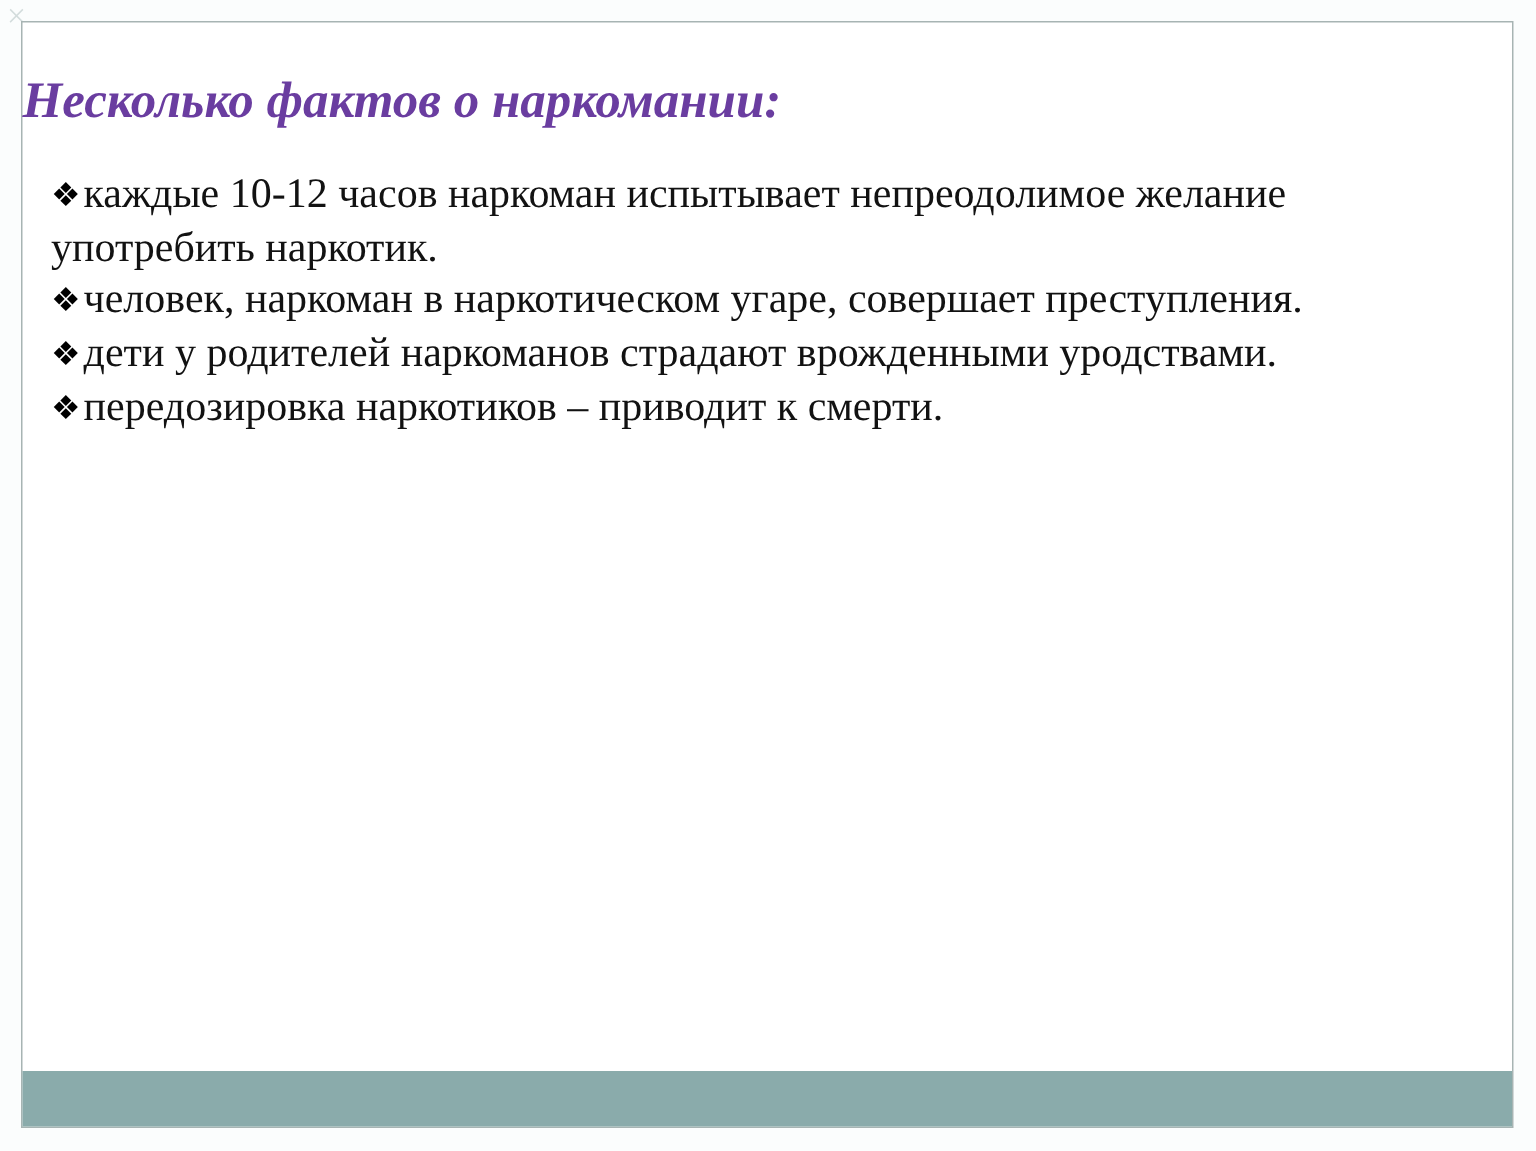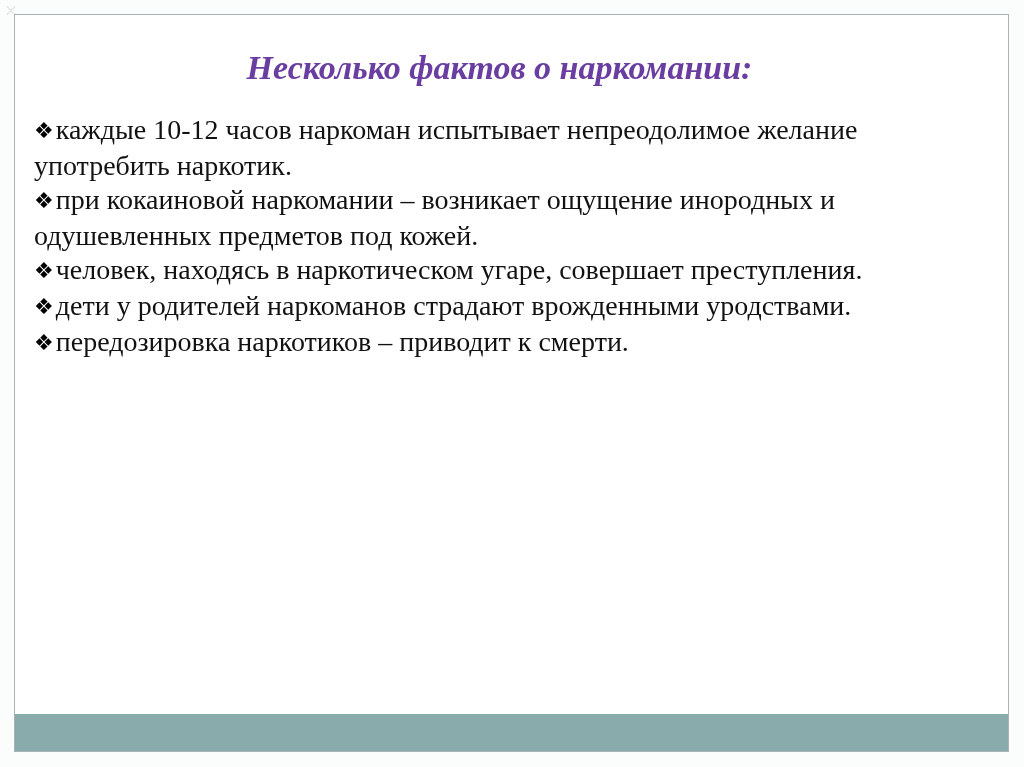--- a/index.html
+++ b/index.html
@@ -18,21 +18,20 @@
   .slide {
     position:absolute; left:14px; top:14px;
     width:993px; height:736px;
     background:#ffffff;
     border:1px solid #a7b4b3;
     box-sizing:content-box;
   }
 
   .title {
     margin:32px 24px 0 0;
-    text-align:center;
     font-style:italic;
     font-weight:bold;
     font-size:34px;
     line-height:42px;
     color:#6a3da0;
   }
 
   .facts {
     margin:24px 8px 0 19px;
     font-size:28px;
@@ -61,22 +60,20 @@
 
 <div class="page">
   <div class="corner-mark"></div>
 
   <div class="slide">
     <h1 class="title">Несколько фактов о наркомании:</h1>
 
     <div class="facts">
       <div class="fact"><span class="bullet">❖</span><span class="fact-text">каждые 10-12 часов наркоман испытывает непреодолимое желание
 употребить наркотик.</span></div>
-      <div class="fact"><span class="bullet">❖</span><span class="fact-text">при кокаиновой наркомании – возникает ощущение инородных и
-одушевленных предметов под кожей.</span></div>
-      <div class="fact"><span class="bullet">❖</span><span class="fact-text">человек, находясь в наркотическом угаре, совершает преступления.</span></div>
+      <div class="fact"><span class="bullet">❖</span><span class="fact-text">человек, наркоман в наркотическом угаре, совершает преступления.</span></div>
       <div class="fact"><span class="bullet">❖</span><span class="fact-text">дети у родителей наркоманов страдают врожденными уродствами.</span></div>
       <div class="fact"><span class="bullet">❖</span><span class="fact-text">передозировка наркотиков – приводит к смерти.</span></div>
     </div>
 
     <div class="bottom-bar"></div>
   </div>
 </div>
 
 </body></html>

